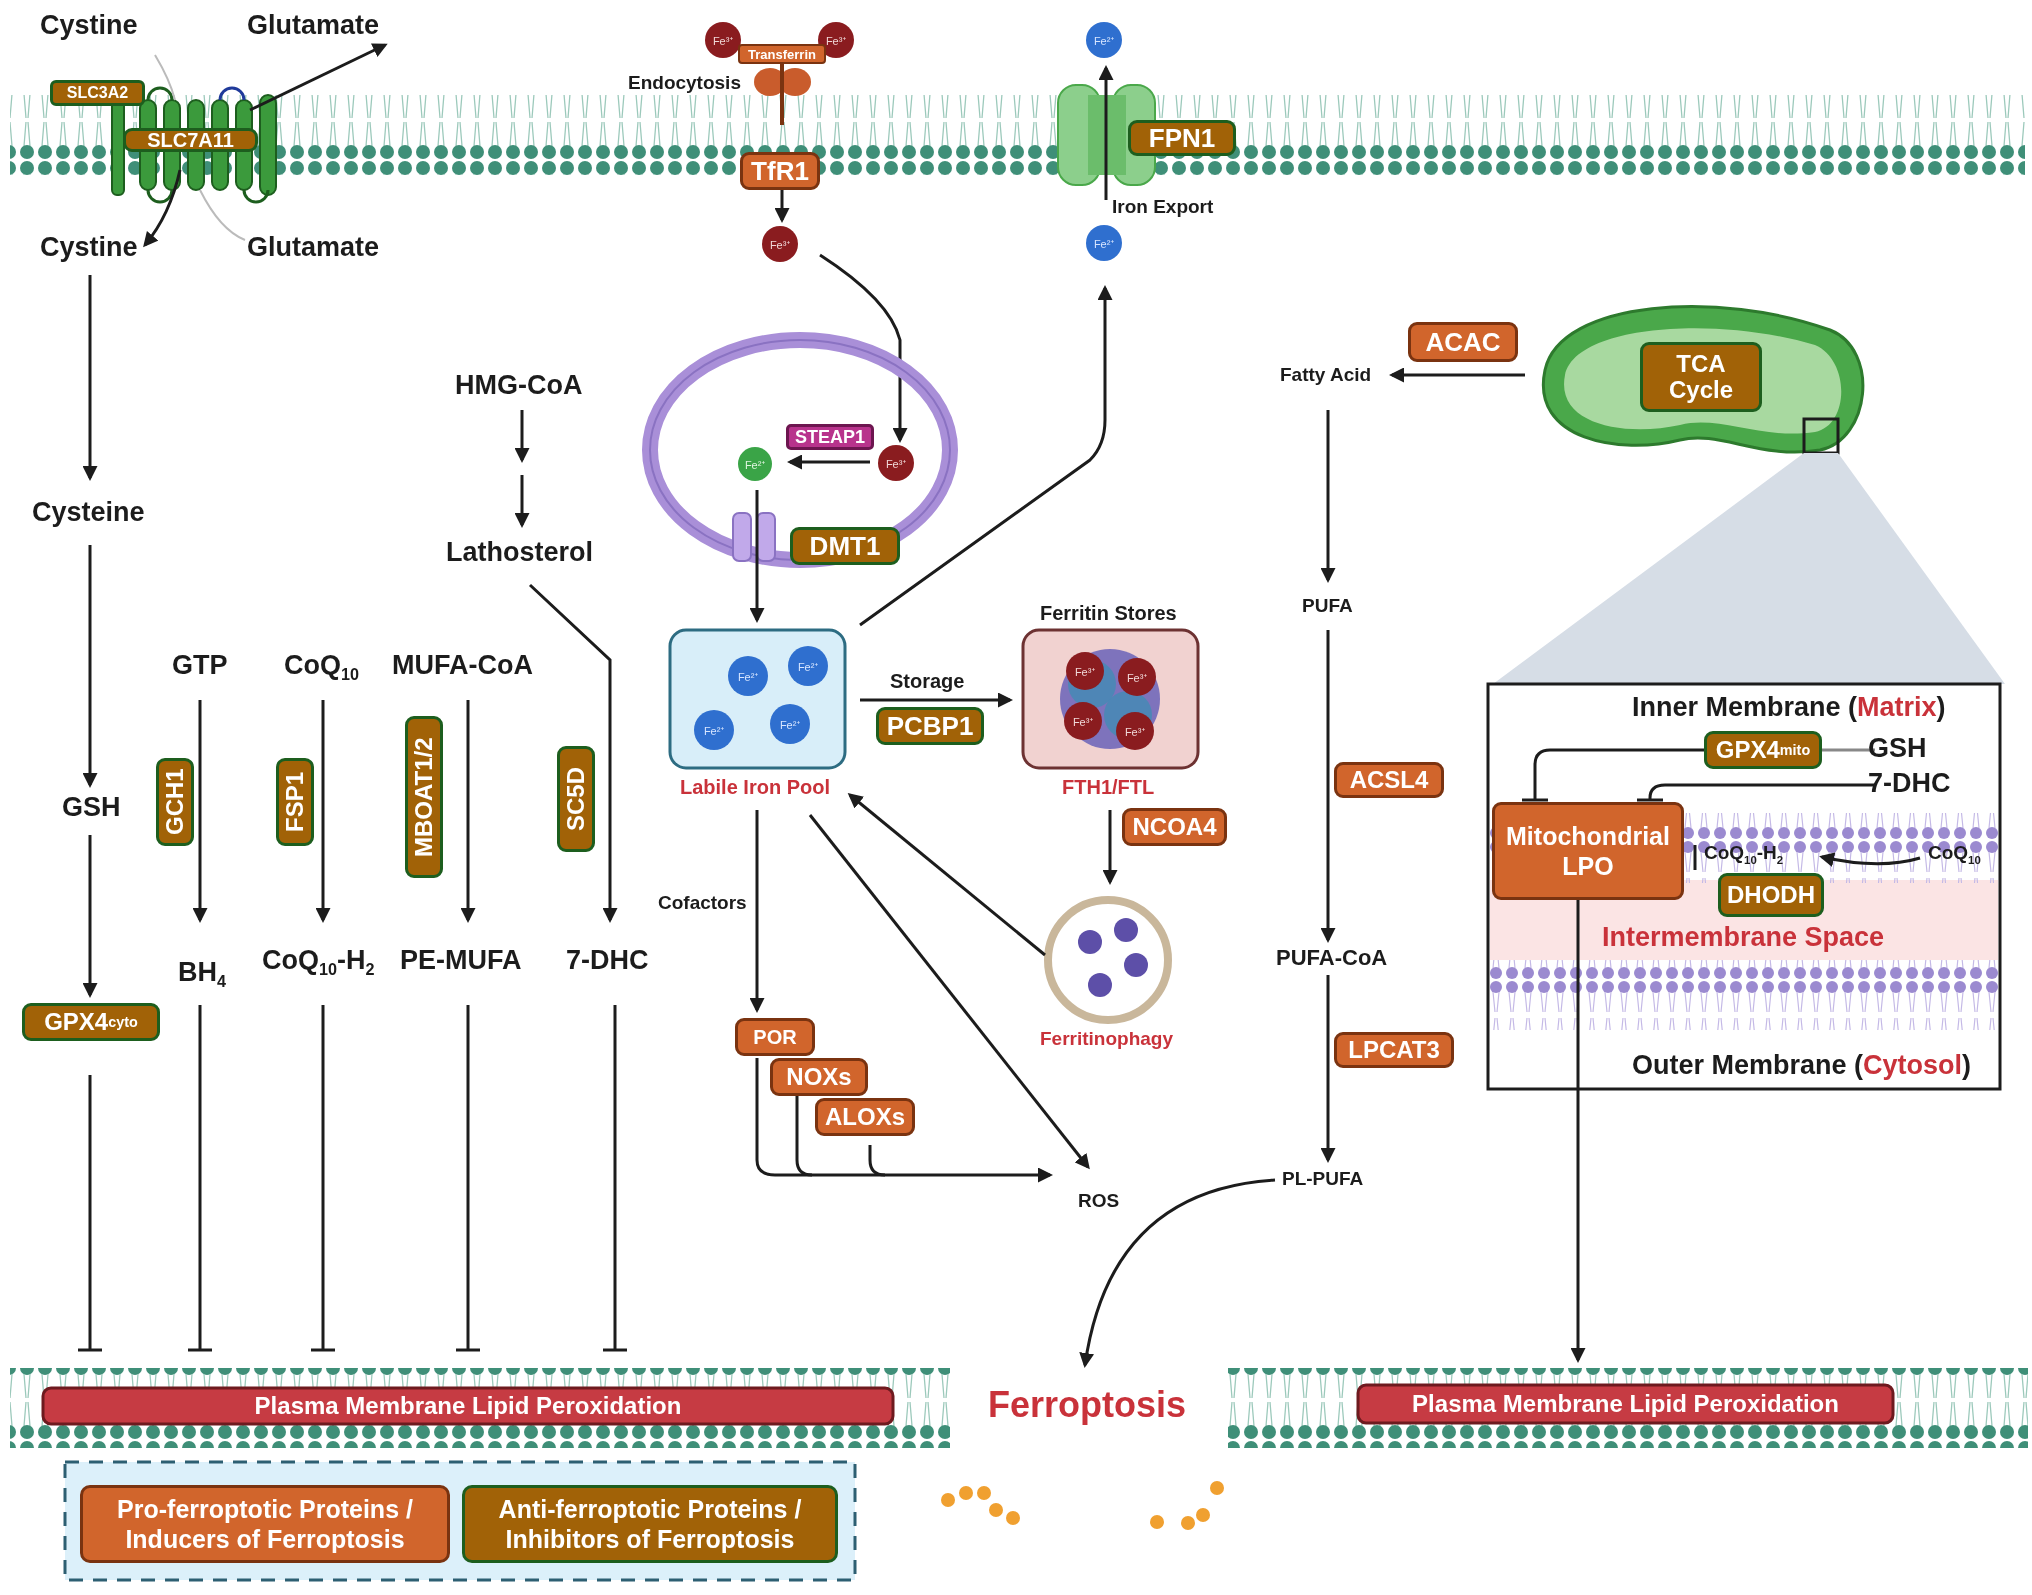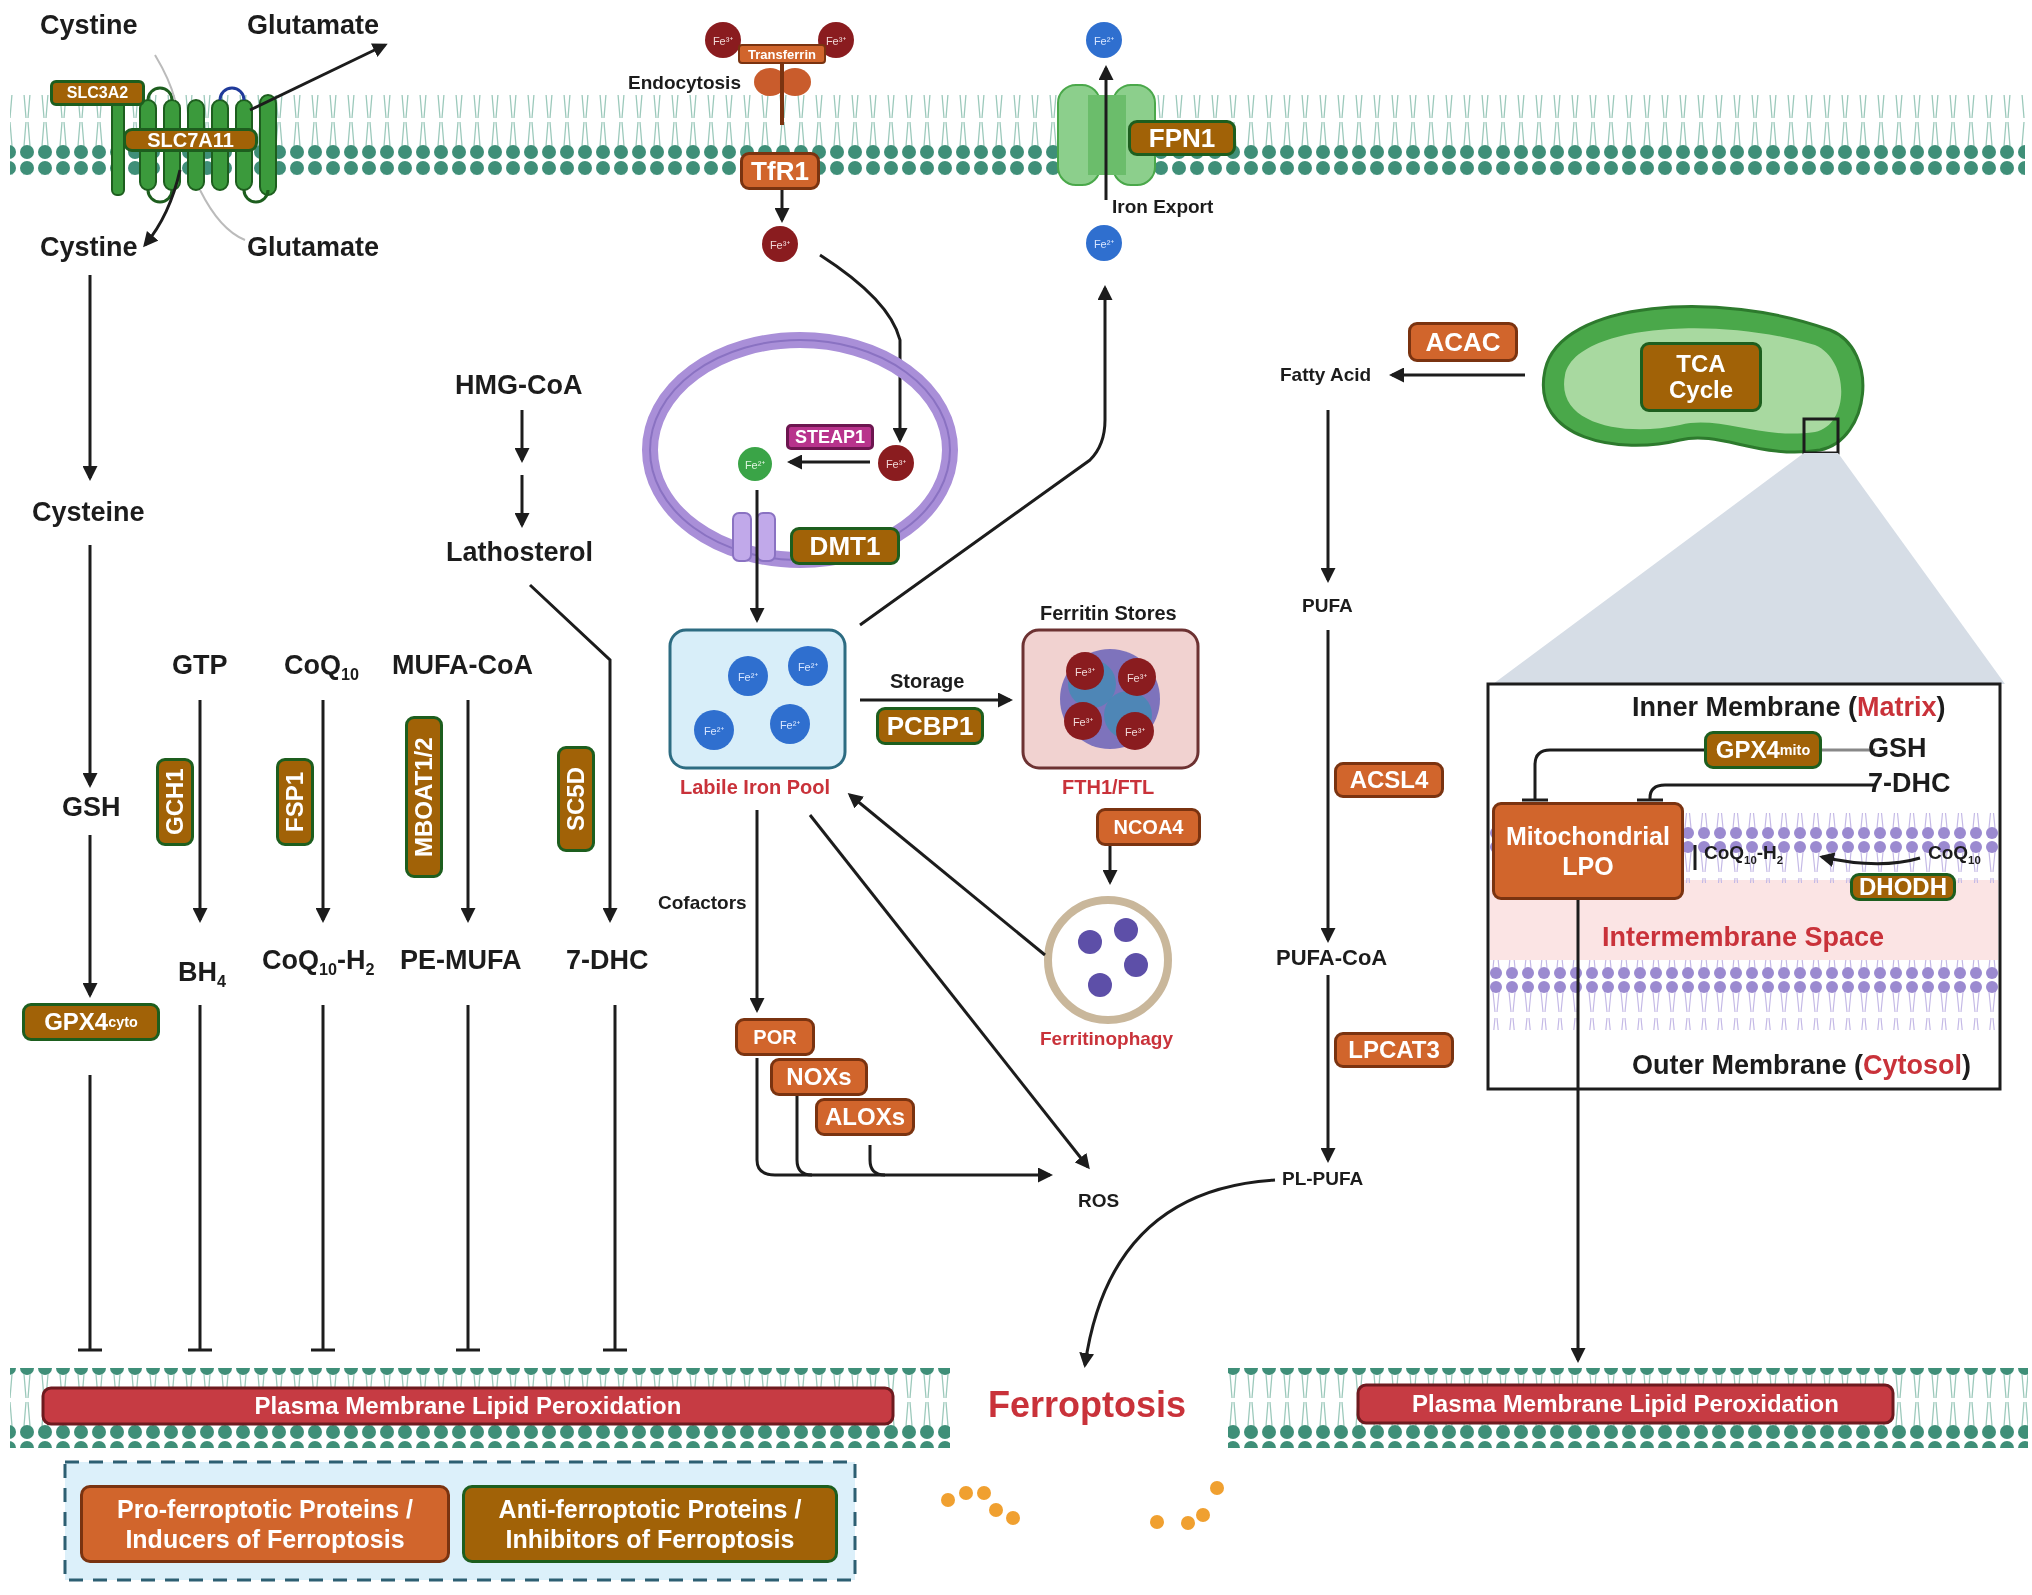--- a/index.html
+++ b/index.html
@@ -232,21 +232,21 @@
 
 <div class="lbl" style="left:890px;top:670px;font-size:20px;">Storage</div>
 <div class="pill anti" style="left:876px;top:707px;width:108px;height:38px;font-size:26px;">PCBP1</div>
 <div class="lbl" style="left:1040px;top:602px;font-size:20px;">Ferritin Stores</div>
 <div class="ion fe3" style="left:1066px;top:652px;width:38px;height:38px;">Fe³⁺</div>
 <div class="ion fe3" style="left:1118px;top:658px;width:38px;height:38px;">Fe³⁺</div>
 <div class="ion fe3" style="left:1064px;top:702px;width:38px;height:38px;">Fe³⁺</div>
 <div class="ion fe3" style="left:1116px;top:712px;width:38px;height:38px;">Fe³⁺</div>
 <div class="lbl red" style="left:1062px;top:776px;font-size:20px;">FTH1/FTL</div>
 
-<div class="pill pro" style="left:1096px;top:808px;width:105px;height:38px;font-size:20px;">NCOA4</div>
+<div class="pill pro" style="left:1122px;top:808px;width:105px;height:38px;font-size:24px;">NCOA4</div>
 <div class="lbl red" style="left:1040px;top:1028px;font-size:19px;">Ferritinophagy</div>
 
 <div class="lbl" style="left:658px;top:892px;font-size:19px;">Cofactors</div>
 <div class="pill pro" style="left:735px;top:1018px;width:80px;height:38px;font-size:20px;">POR</div>
 <div class="pill pro" style="left:770px;top:1058px;width:98px;height:38px;font-size:24px;">NOXs</div>
 <div class="pill pro" style="left:815px;top:1098px;width:100px;height:38px;font-size:24px;">ALOXs</div>
 <div class="lbl" style="left:1078px;top:1190px;font-size:19px;">ROS</div>
 
 <div class="pill pro" style="left:1408px;top:322px;width:110px;height:40px;font-size:26px;">ACAC</div>
 <div class="lbl" style="left:1280px;top:364px;font-size:19px;">Fatty Acid</div>
@@ -266,21 +266,21 @@
     <sup>mito</sup>
 </div>
 <div class="lbl" style="left:1868px;top:733px;font-size:27px;">GSH</div>
 <div class="lbl" style="left:1868px;top:768px;font-size:27px;">7-DHC</div>
 <div class="pill pro" style="left:1492px;top:802px;width:192px;height:98px;font-size:25px;flex-direction:column;line-height:1.2;">
   <span>Mitochondrial</span>
   <span>LPO</span>
 </div>
 <div class="lbl" style="left:1704px;top:842px;font-size:19px;"><span>CoQ</span><sub>10</sub><span>-H</span><sub>2</sub></div>
 <div class="lbl" style="left:1928px;top:842px;font-size:19px;"><span>CoQ</span><sub>10</sub></div>
-<div class="pill anti" style="left:1850px;top:873px;width:106px;height:28px;font-size:24px;">DHODH</div>
+<div class="pill anti" style="left:1718px;top:873px;width:106px;height:44px;font-size:24px;">DHODH</div>
 <div class="lbl red" style="left:1602px;top:922px;font-size:27px;">Intermembrane Space</div>
 <div class="lbl" style="left:1632px;top:1050px;font-size:27px;"><span>Outer Membrane (</span><span class="red">Cytosol</span><span>)</span></div>
 
 <div class="lbl" style="left:43px;top:1392px;width:850px;text-align:center;font-size:24px;color:#fff;">Plasma Membrane Lipid Peroxidation</div>
 <div class="lbl" style="left:1358px;top:1390px;width:535px;text-align:center;font-size:24px;color:#fff;">Plasma Membrane Lipid Peroxidation</div>
 <div class="lbl red" style="left:988px;top:1384px;font-size:36px;">Ferroptosis</div>
 
 <div class="pill pro" style="left:80px;top:1485px;width:370px;height:78px;font-size:25px;flex-direction:column;line-height:1.2;border-radius:10px;">
   <span>Pro-ferroptotic Proteins /</span>
   <span>Inducers of Ferroptosis</span>

